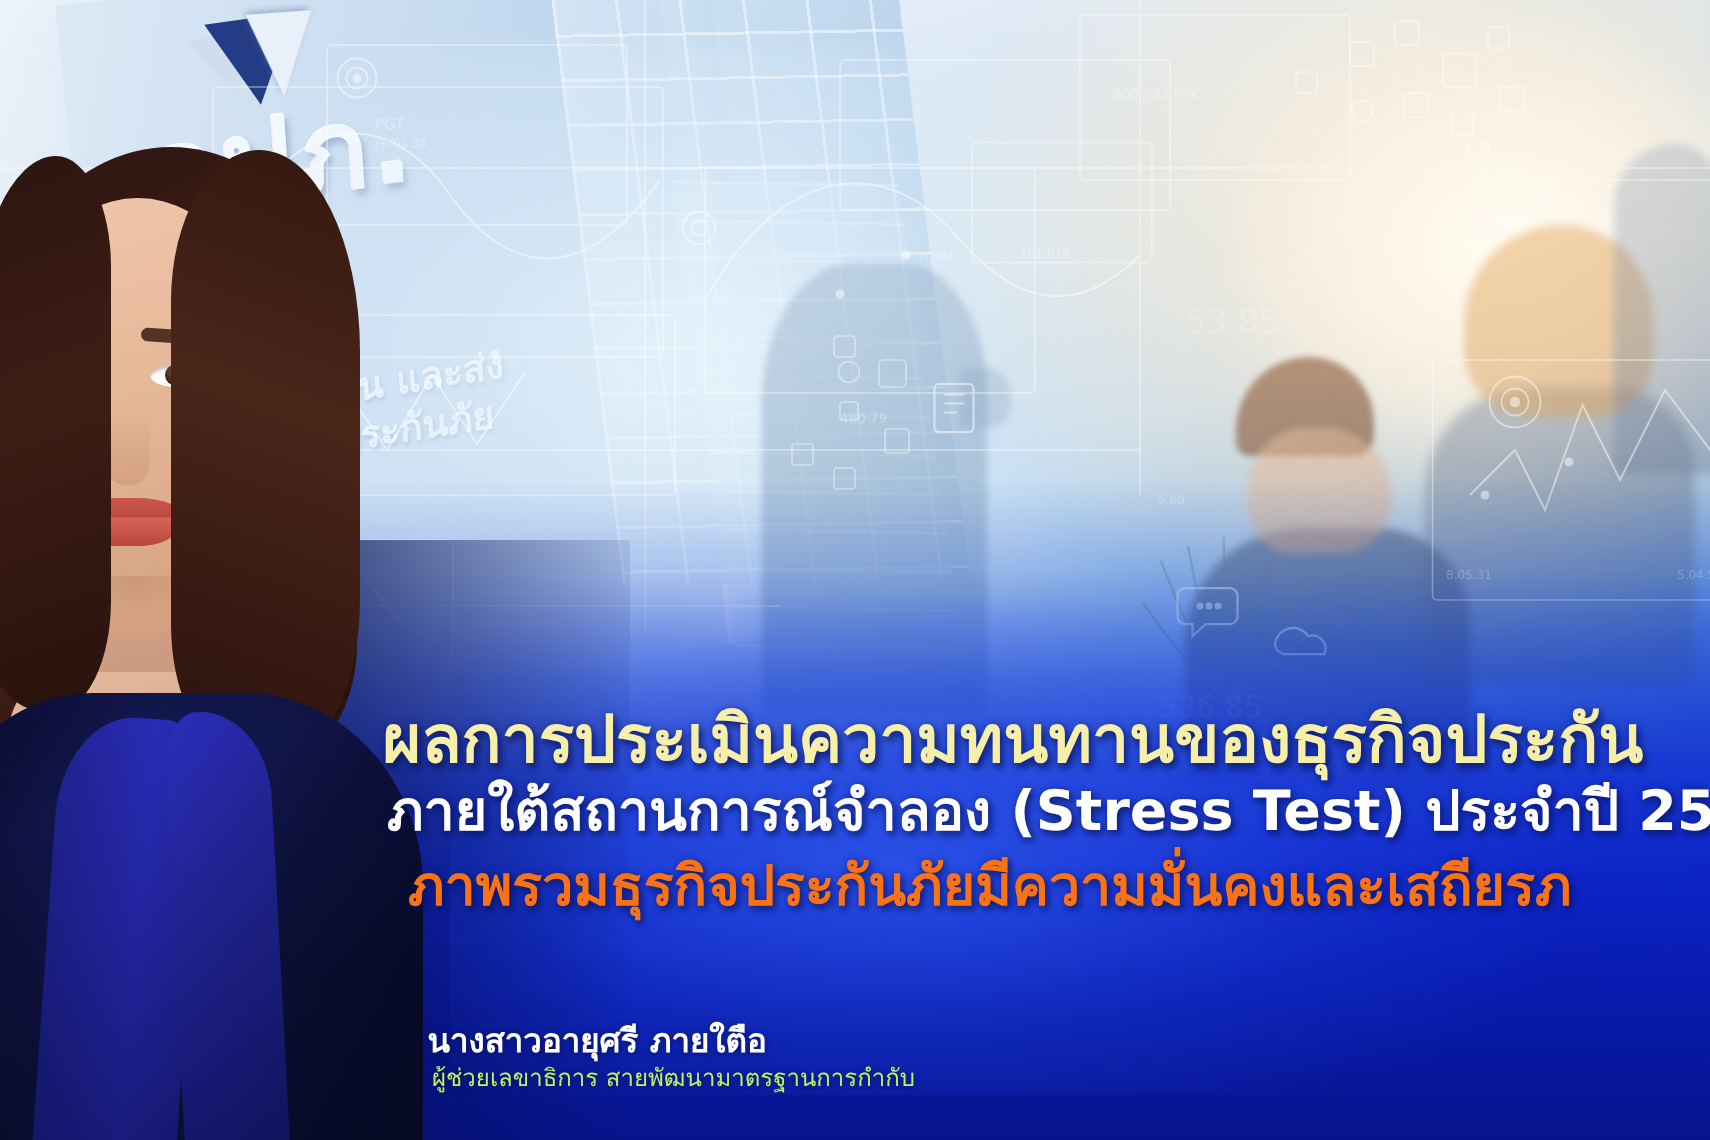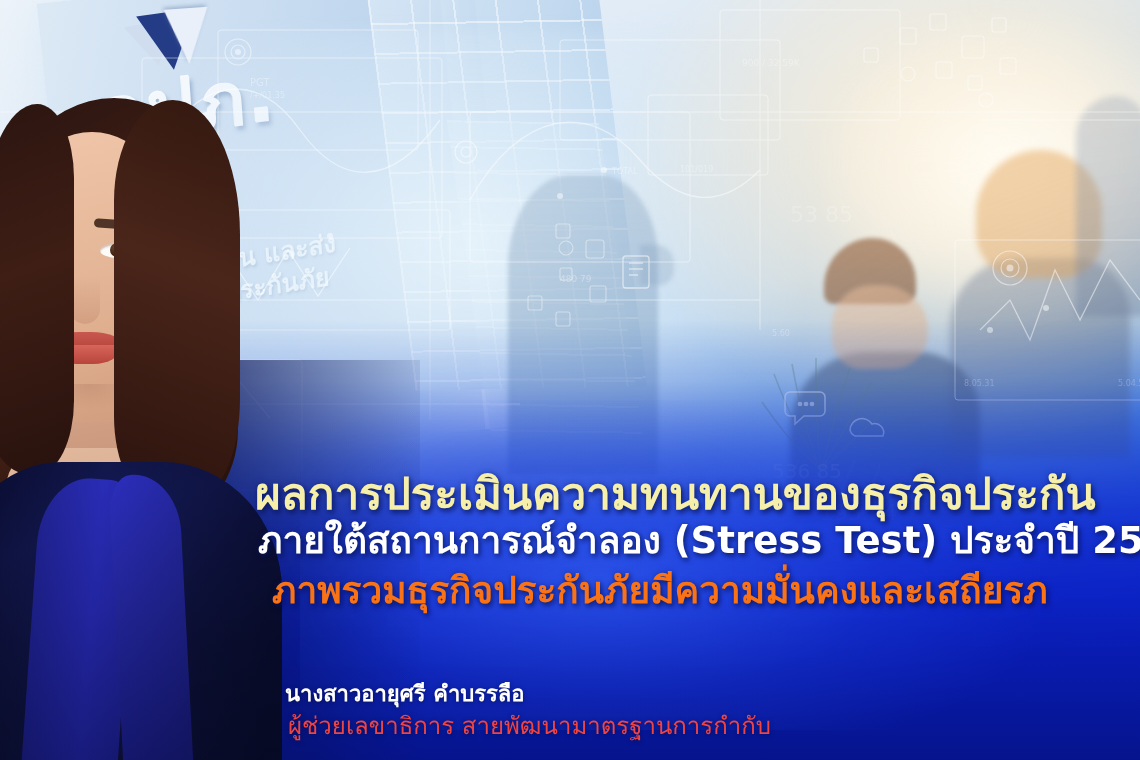--- a/index.html
+++ b/index.html
@@ -359,21 +359,21 @@
 
   .speaker { position: absolute; left: 0; top: 676px; width: 1140px; }
   .sp-name {
     position: absolute; left: 285px; top: 0;
     font-size: 22px; font-weight: 700; color: #ffffff;
     text-shadow: 0 1px 4px rgba(6,14,70,.7);
     font-family: "DejaVu Sans", "Liberation Sans", sans-serif;
   }
   .sp-role {
     position: absolute; left: 288px; top: 30px;
-    font-size: 24px; font-weight: 400; color: #ef4444;
+    font-size: 16px; font-weight: 400; color: #bef264;
     text-shadow: 0 1px 4px rgba(6,14,70,.7);
     font-family: "DejaVu Sans", "Liberation Sans", sans-serif;
   }
 </style>
 </head>
 <body>
 
 <div id="stage">
 
   <div class="bg-base"></div>
@@ -599,17 +599,17 @@
     <div class="p-blazer-shadow"></div>
   </div>
 
   <div class="headline">
     <div class="hl-line hl1">ผลการประเมินความทนทานของธุรกิจประกัน</div>
     <div class="hl-line hl2">ภายใต้สถานการณ์จำลอง (Stress Test) ประจำปี 25</div>
     <div class="hl-line hl3">ภาพรวมธุรกิจประกันภัยมีความมั่นคงและเสถียรภ</div>
   </div>
 
   <div class="speaker">
-    <div class="sp-name">นางสาวอายุศรี คำบรรลือ</div>
+    <div class="sp-name">นางสาวอายุศรี ภายใตือ</div>
     <div class="sp-role">ผู้ช่วยเลขาธิการ สายพัฒนามาตรฐานการกำกับ</div>
   </div>
 
 </div>
 
 </body></html>

